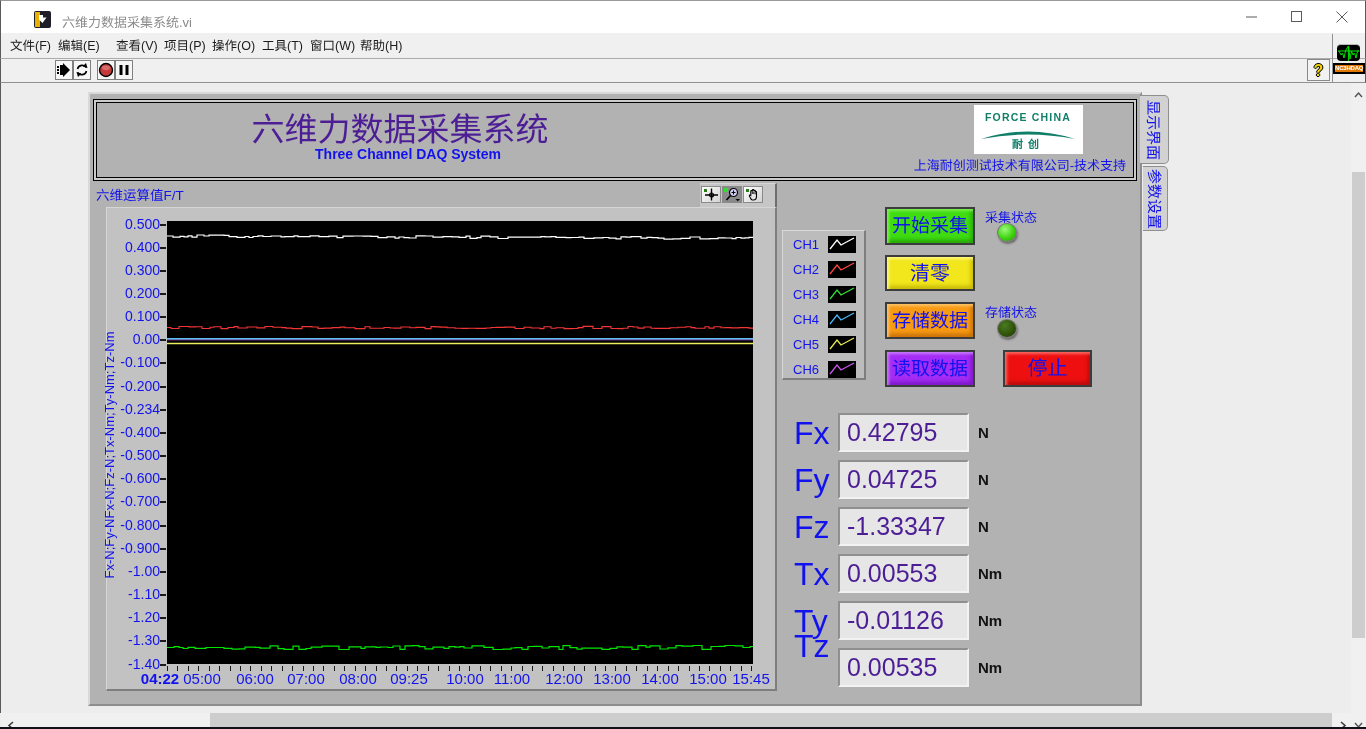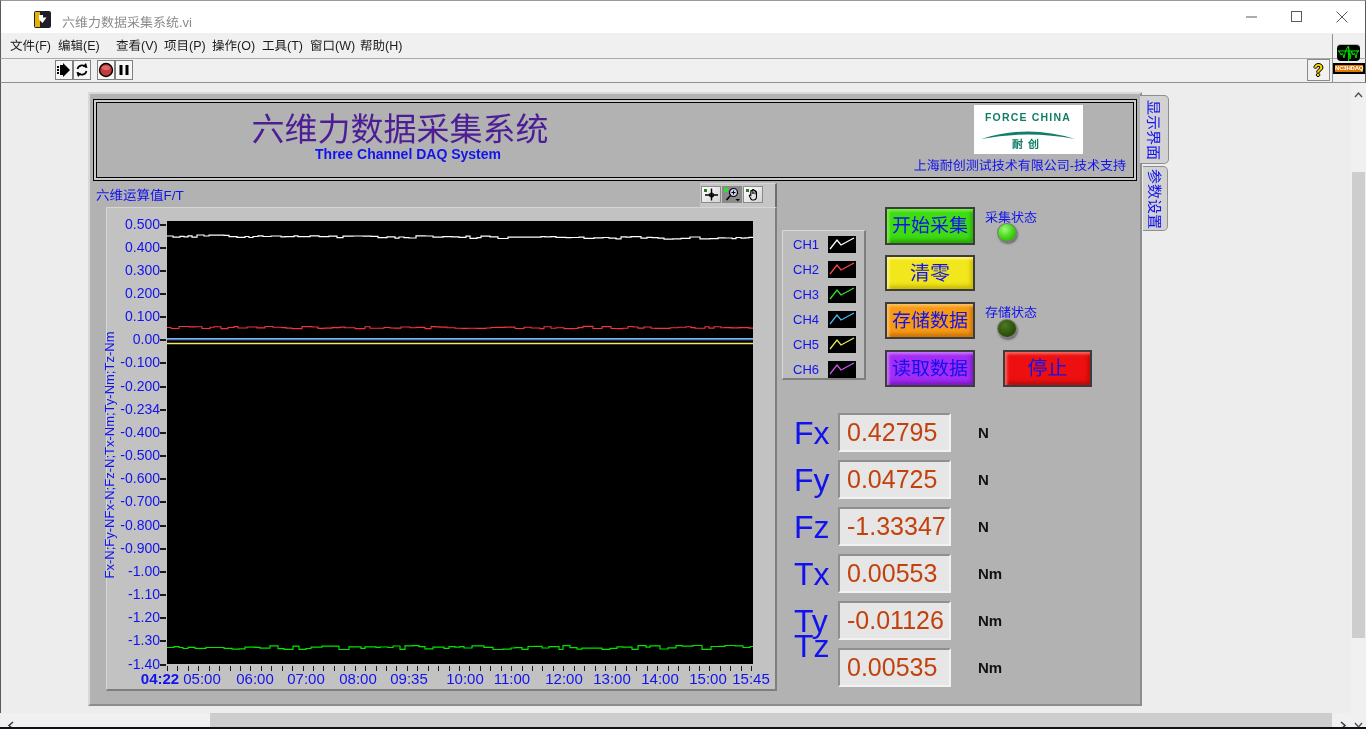--- a/index.html
+++ b/index.html
@@ -51,24 +51,24 @@
             border-top:1px solid #d8d8d8; border-left:1px solid #d8d8d8;
             border-right:2px solid #7e7e7e; border-bottom:2px solid #7e7e7e;margin-top:24px; }
   .leg-lab { position:absolute; left:10px; font-size:13px; color:#1212ee; }
   .leg-chip { position:absolute; left:45px; width:28px; height:17px; background:#000; }
 
   .fbtn { position:absolute; border:2px solid #3c3c3c; color:#1212ee; text-align:center; white-space:nowrap; overflow:hidden; }
   .led-label { position:absolute; font-size:13px; color:#1212ee; }
   .led { position:absolute; width:20px; height:19px; border-radius:50%; border:1px solid #777; box-shadow:1px 2px 2px rgba(90,90,90,.8); }
 
   .rd-lab { position:absolute; left:704px; font-size:32px; color:#1212ee; }
-  .rd-box { position:absolute; left:748px; width:113px; height:39px; background:#e6e6e6;
+  .rd-box { position:absolute; left:748px; width:131px; height:39px; background:#e6e6e6;
             border-top:2px solid #8f8f8f; border-left:2px solid #8f8f8f;
             border-right:2px solid #f2f2f2; border-bottom:2px solid #f2f2f2;
-            font-size:25px; color:#c2410c; line-height:34px; padding-left:7px; }
+            font-size:25px; color:#4c1d95; line-height:34px; padding-left:7px; }
   .rd-unit { position:absolute; left:888px; font-size:15px; font-weight:bold; color:#111; }
 
   .vtab { position:absolute; background:#d2d2d2; border:1px solid #8f8f8f; }
   .vtab .t { position:absolute; left:50%; top:50%; transform:translate(-50%,-50%) rotate(90deg); font-size:15px; color:#1212ee; white-space:nowrap; }
 
   #vscroll { left:1351px; top:83px; width:15px; height:644px; background:#f0f0f0; }
   .sb-arrow { position:absolute; }
 </style>
 </head>
 <body>
@@ -213,21 +213,21 @@
 <div class="ylab" style="top:538px;">-1.30</div>
 <div class="ytick" style="top:546px;"></div>
 <div class="ylab" style="top:562px;">-1.40</div>
 <div class="ytick" style="top:570px;"></div>
 
 <div class="xlab" style="left:40px;font-weight:bold;">04:22</div>
 <div class="xlab" style="left:82px;">05:00</div>
 <div class="xlab" style="left:135px;">06:00</div>
 <div class="xlab" style="left:186px;">07:00</div>
 <div class="xlab" style="left:238px;">08:00</div>
-<div class="xlab" style="left:289px;">09:35</div>
+<div class="xlab" style="left:289px;">09:25</div>
 <div class="xlab" style="left:345px;">10:00</div>
 <div class="xlab" style="left:392px;">11:00</div>
 <div class="xlab" style="left:444px;">12:00</div>
 <div class="xlab" style="left:492px;">13:00</div>
 <div class="xlab" style="left:540px;">14:00</div>
 <div class="xlab" style="left:588px;">15:00</div>
 <div class="xlab" style="left:631px;">15:45</div>
 
   <div id="plot">
     <svg width="586" height="443">

